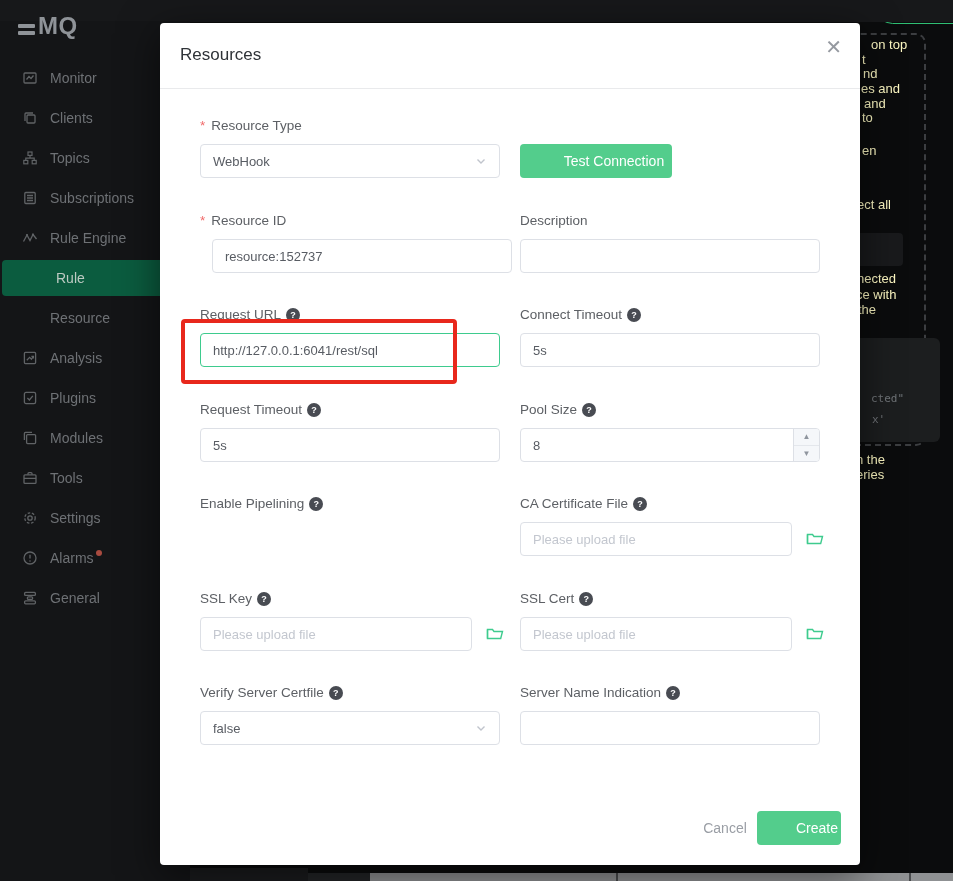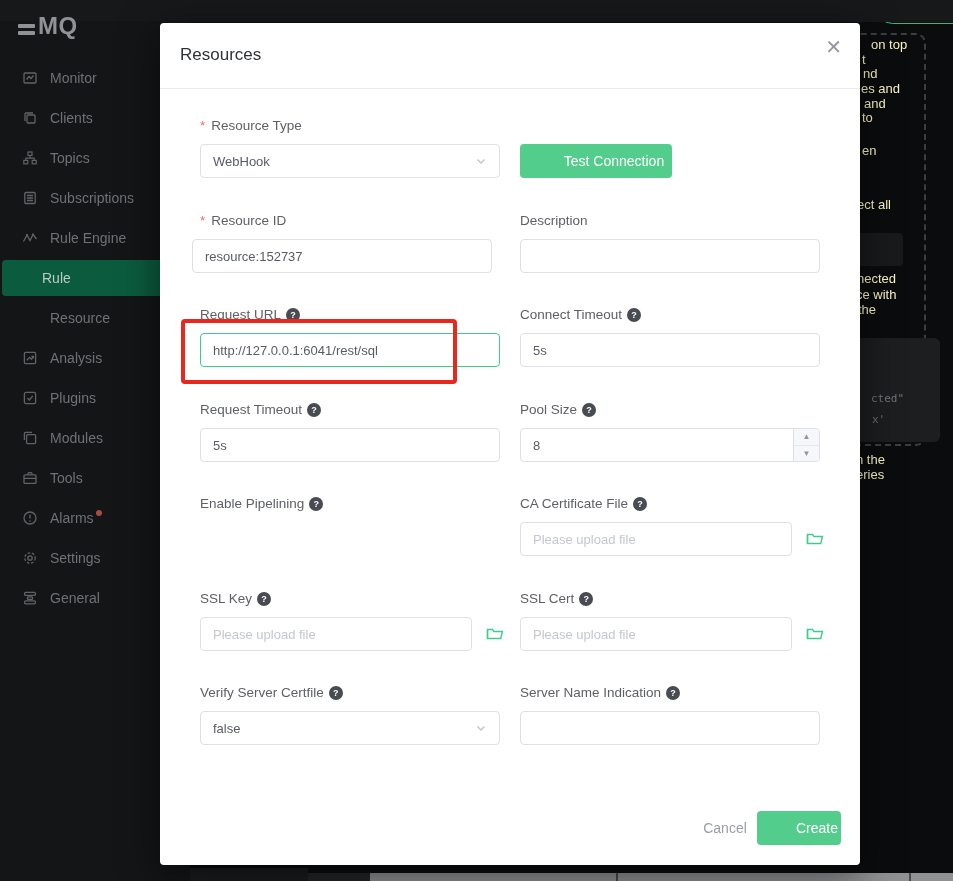--- a/index.html
+++ b/index.html
@@ -23,21 +23,21 @@
   .logo { position:absolute; left:18px; top:0; height:20px; color:#8f9398; }
   .logo .bar { position:absolute; left:0; width:17px; height:4px; background:#8f9398; border-radius:1px; }
   .logo .b1 { top:3px; } .logo .b2 { top:9.5px; }
   .logo .mq { position:absolute; left:20px; top:-9px; font-size:24px; font-weight:700; letter-spacing:.5px; }
   .nav { position:absolute; left:0; top:37px; width:190px; }
   .side-item { display:flex; align-items:center; height:40px; padding-left:22px;
     color:#6e7175; font-size:14px; cursor:pointer; }
   .side-item .icn { width:16px; height:16px; margin-right:12px; flex:0 0 16px; color:#606366; }
   .side-item .spacer { width:16px; margin-right:12px; flex:0 0 16px; }
   .side-item.active { background:#0b5c3f; border-radius:4px; width:166px; margin:2px 0 2px 2px;
-    height:36px; padding-left:12px; color:#bccac2; }
+    height:36px; padding-left:26px; color:#bccac2; }
   .alarm-dot { width:6px; height:6px; border-radius:50%; background:#a94b40; margin-left:2px; transform:translateY(-5px); }
   
   .frag { position:absolute; color:#fef9c3; font-size:13px; z-index:1; white-space:nowrap; }
   .dashed-box { position:absolute; left:600px; top:33px; width:326px; height:413px;
     border:2px dashed #3c3e41; border-radius:10px; z-index:1; }
   .dim-btn { position:absolute; left:790px; top:233px; width:113px; height:33px; background:#191a1c;
     border-radius:4px; z-index:1; }
   .code-box { position:absolute; left:780px; top:338px; width:160px; height:104px; background:#1c1e1f;
     border-radius:6px; z-index:1; }
   .code-line { position:absolute; color:#6f7377; font-size:11px; font-family:"DejaVu Sans Mono",monospace; z-index:2; }
@@ -185,34 +185,34 @@
       <div class="side-item">
         <svg class="icn" viewBox="0 0 16 16" fill="none" stroke="currentColor" stroke-width="1.3">
             <rect x="2" y="4.8" width="12" height="8.6" rx="1"></rect>
             <path d="M6 4.8V3.6a1 1 0 0 1 1-1h2a1 1 0 0 1 1 1v1.2M2 8.4h12"></path>
           </svg>
         <span>Tools</span>
       </div>
 
       <div class="side-item">
         <svg class="icn" viewBox="0 0 16 16" fill="none" stroke="currentColor" stroke-width="1.3">
+            <circle cx="8" cy="8" r="2.2"></circle>
+            <circle cx="8" cy="8" r="5.2" stroke-dasharray="2.6 1.7"></circle>
+          </svg>
+        <span>Settings</span>
+      </div>
+
+      <div class="side-item">
+        <svg class="icn" viewBox="0 0 16 16" fill="none" stroke="currentColor" stroke-width="1.3">
             <circle cx="8" cy="8" r="6"></circle>
             <path d="M8 4.8v3.6"></path>
             <circle cx="8" cy="11" r=".8" fill="#606366" stroke="none"></circle>
           </svg>
         <span>Alarms</span>
         <span class="alarm-dot"></span>
-      </div>
-
-      <div class="side-item">
-        <svg class="icn" viewBox="0 0 16 16" fill="none" stroke="currentColor" stroke-width="1.3">
-            <circle cx="8" cy="8" r="2.2"></circle>
-            <circle cx="8" cy="8" r="5.2" stroke-dasharray="2.6 1.7"></circle>
-          </svg>
-        <span>Settings</span>
       </div>
 
       <div class="side-item">
         <svg class="icn" viewBox="0 0 16 16" fill="none" stroke="currentColor" stroke-width="1.3">
             <rect x="2.6" y="2.4" width="10.8" height="3" rx="1"></rect>
             <rect x="5.4" y="6.8" width="5.2" height="2.6" rx="1"></rect>
             <rect x="2.6" y="10.8" width="10.8" height="3" rx="1"></rect>
           </svg>
         <span>General</span>
       </div>
@@ -260,21 +260,21 @@
       <svg class="chev" width="12" height="12" viewBox="0 0 12 12" fill="none" stroke="currentColor" stroke-width="1.4">
           <polyline points="2.5,4.5 6,8 9.5,4.5"></polyline>
         </svg>
     </div>
     <button class="btn btn-green" style="left:360px; top:121px; width:152px; height:34px;">Test Connection</button>
 
     <div class="flabel" style="left:40px; top:190px;">
       <span class="req">*</span>
       <span>Resource ID</span>
     </div>
-    <input class="ipt" style="left: 32px; top: 216px;" readonly="" value="resource:152737">
+    <input class="ipt" style="left: 52px; top: 216px;" readonly="" value="resource:152737">
     <div class="flabel" style="left:360px; top:190px;">
       <span>Description</span>
     </div>
     <input class="ipt" style="left: 360px; top: 216px;" readonly="" value="">
 
     <div class="flabel" style="left:40px; top:284px;">
       <span>Request URL</span>
       <span class="qmark">?</span>
     </div>
     <input class="ipt focus-green" style="left: 40px; top: 310px;" readonly="" value="http://127.0.0.1:6041/rest/sql">

